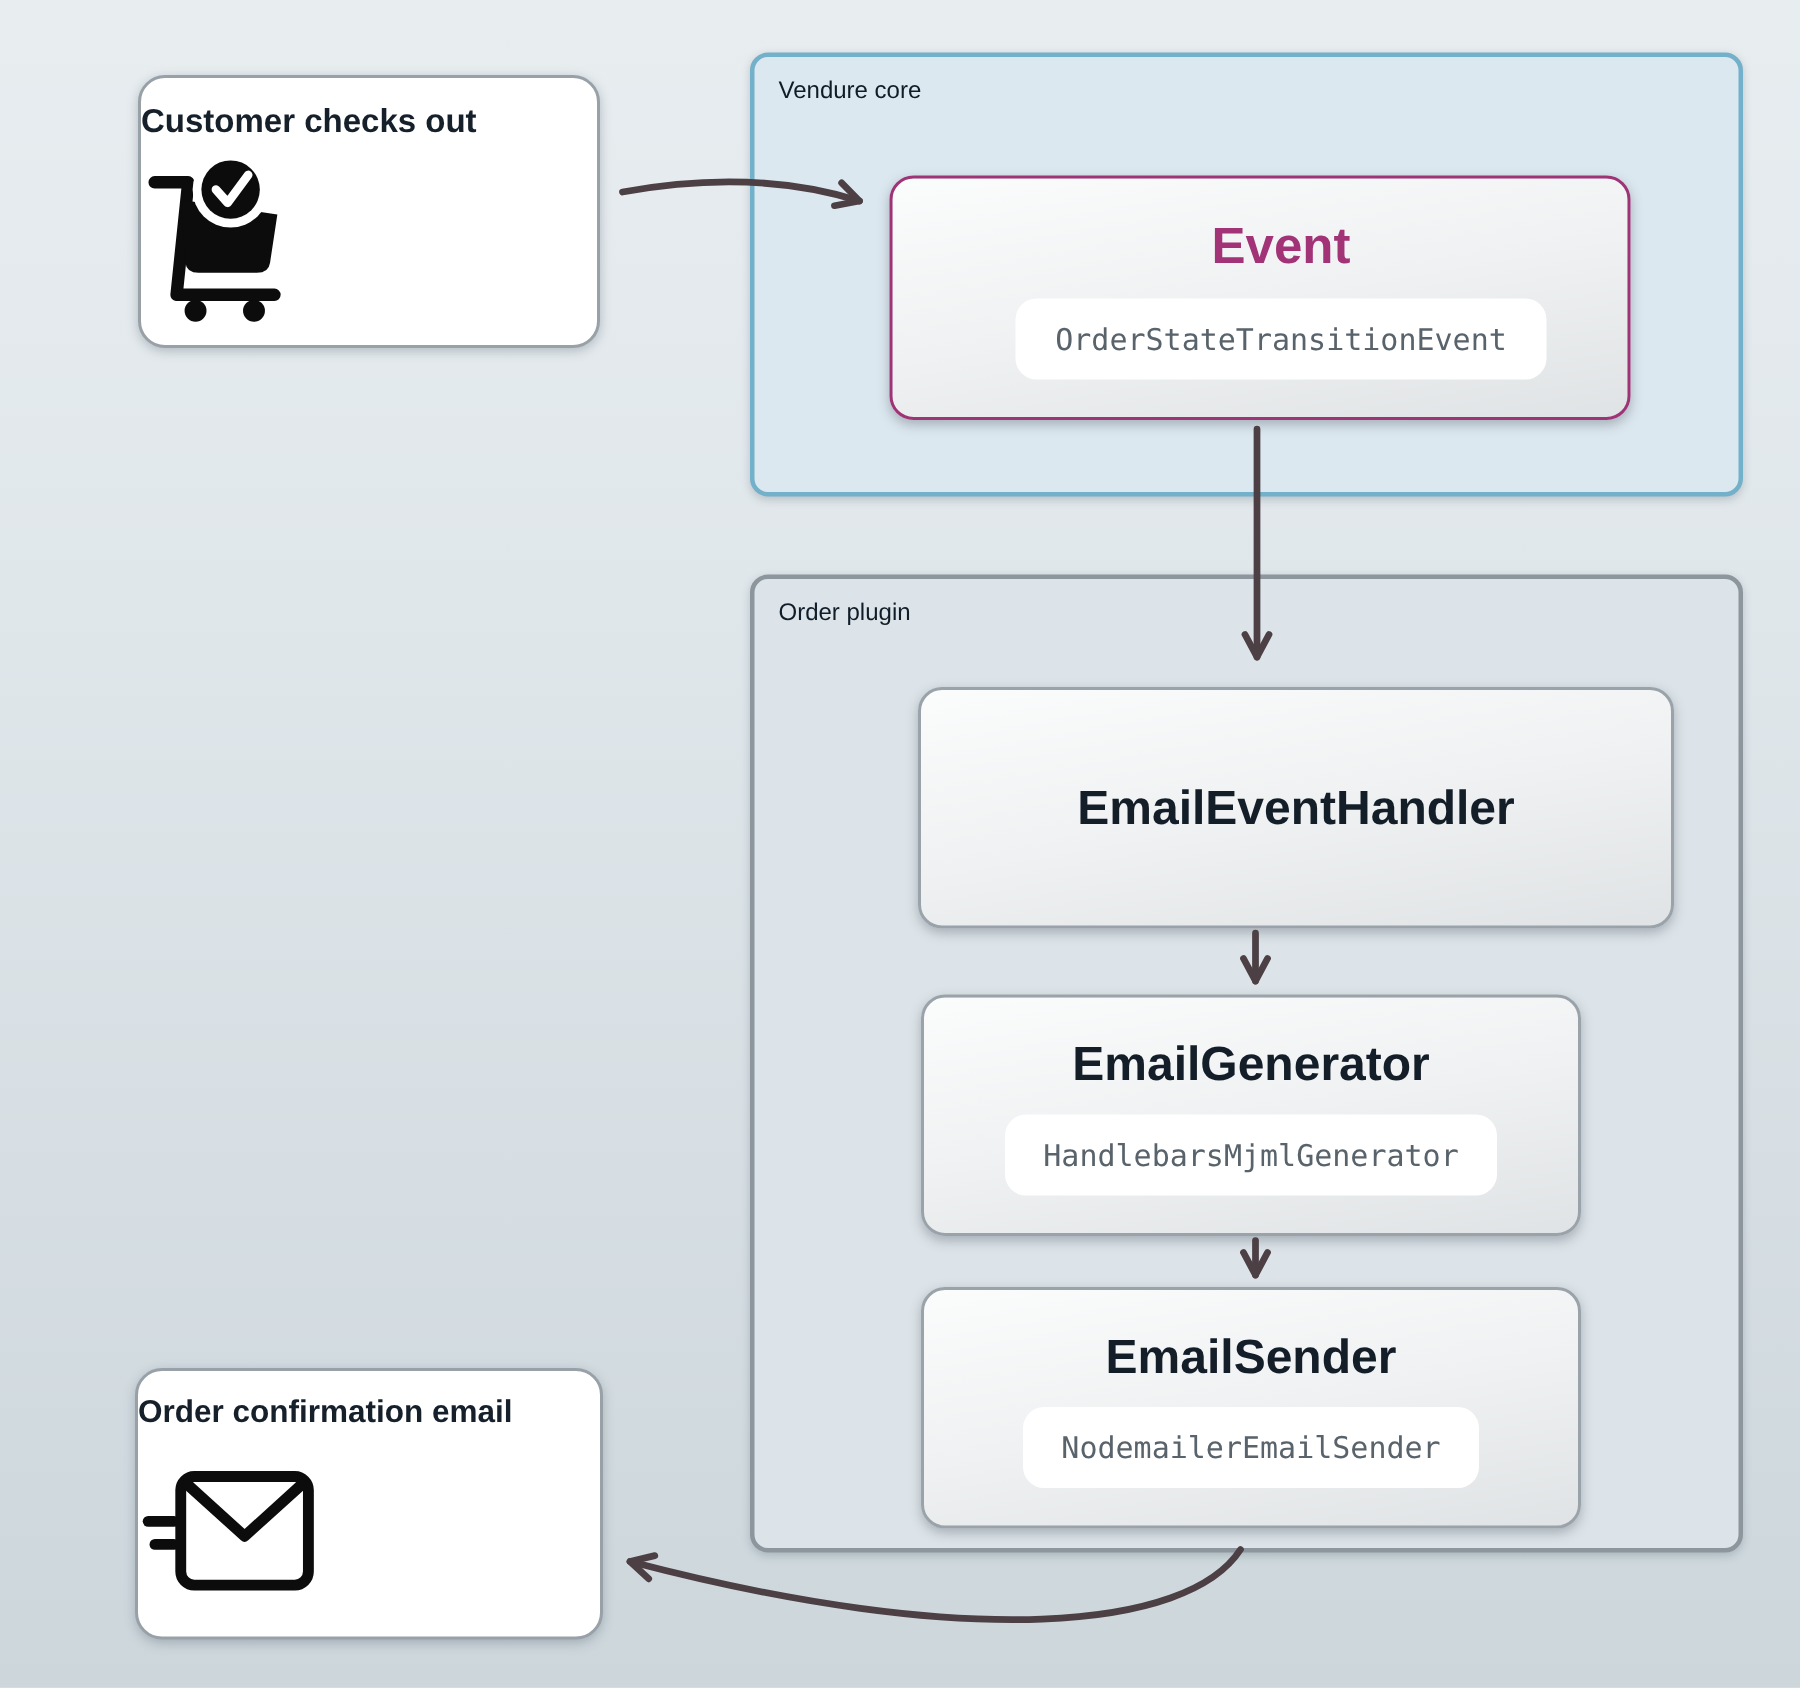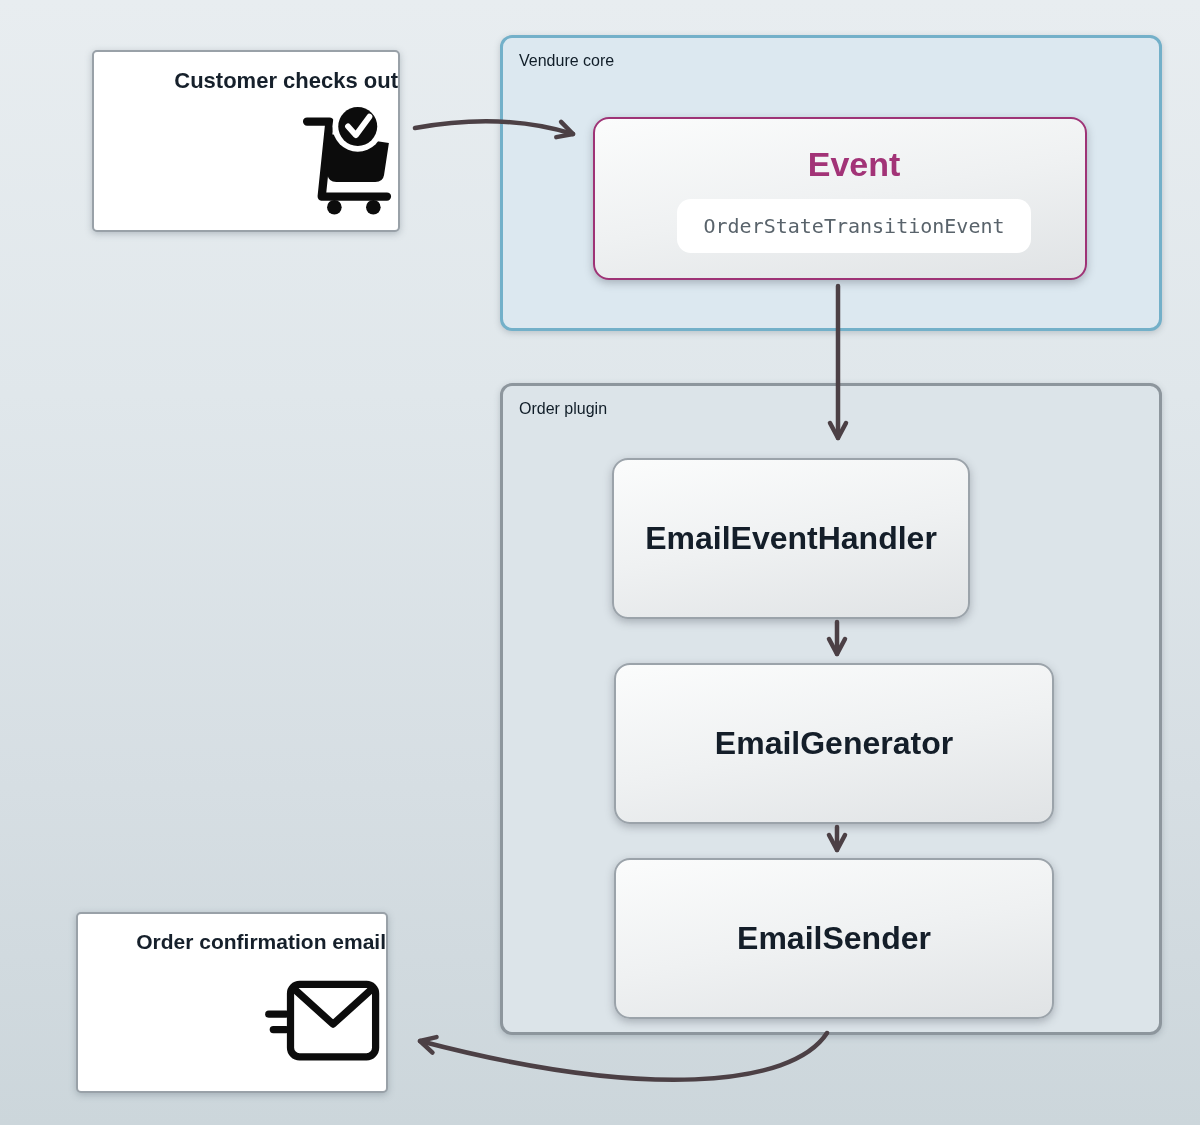--- a/index.html
+++ b/index.html
@@ -9,28 +9,28 @@
     background:#dde4e9;
   }
   .canvas{
     position:relative;width:1200px;height:1125px;overflow:hidden;
     background:linear-gradient(180deg,#e8edf0 0%,#e0e7eb 35%,#d6dee3 70%,#ccd6db 100%);
   }
 
   
   .card{
     position:absolute;box-sizing:border-box;background:#ffffff;
-    border:2.5px solid #99a1a8;border-radius:5px;
+    border:2.5px solid #99a1a8;border-radius:18px;
     box-shadow:0 2px 7px rgba(84,98,109,.35);
-    display:flex;flex-direction:column;align-items:flex-end;
+    display:flex;flex-direction:column;align-items:flex-start;
   }
   .card-title{font-weight:bold;color:#16202b;}
   .card.customer{left:92px;top:50px;width:308px;height:182px;padding-top:16px;}
   .card.customer .card-title{font-size:22px;}
-  .card.order{left:76px;top:912px;width:312px;height:181px;padding-top:16px;}
+  .card.order{left:90px;top:912px;width:312px;height:181px;padding-top:16px;}
   .card.order .card-title{font-size:21px;}
 
   
   .container{
     position:absolute;box-sizing:border-box;border-radius:12px;
     box-shadow:0 2px 6px rgba(84,98,109,.28);
   }
   .container-label{
     position:absolute;top:14px;left:16px;
     font-weight:normal;font-size:16px;color:#101d28;
@@ -48,21 +48,21 @@
   .node{
     position:absolute;box-sizing:border-box;border-radius:16px;
     border:2.5px solid #9ba3aa;
     background:linear-gradient(170deg,#fbfcfc 0%,#eff1f2 50%,#e0e3e5 100%);
     box-shadow:0 3px 8px rgba(70,75,85,.35);
     display:flex;flex-direction:column;align-items:center;justify-content:center;gap:15px;
   }
   .node-title{font-weight:bold;font-size:32px;color:#141e29;}
   .node.event{left:593px;top:117px;width:494px;height:163px;border-color:#9e3376;padding-left:28px;}
   .node.event .node-title{font-size:34px;color:#a23377;}
-  .node.handler{left:612px;top:458px;width:358px;height:161px;text-align:right;}
+  .node.handler{left:612px;top:458px;width:504px;height:161px;text-align:right;}
   .node.generator{left:614px;top:663px;width:440px;height:161px;justify-content:center;}
   .node.sender{left:614px;top:858px;width:440px;height:161px;}
 
   .code-pill{
     background:#ffffff;border-radius:14px;padding:15px 26px;
     font-family:"DejaVu Sans Mono",monospace;
     font-size:20px;color:#59636b;white-space:nowrap;
   }
 
   
@@ -103,24 +103,26 @@
     <div class="node-title">Event</div>
     <div class="code-pill">OrderStateTransitionEvent</div>
   </div>
 
   <div class="node handler">
     <div class="node-title">EmailEventHandler</div>
   </div>
 
   <div class="node generator">
     <div class="node-title">EmailGenerator</div>
+    <div class="code-pill">HandlebarsMjmlGenerator</div>
   </div>
 
   <div class="node sender">
     <div class="node-title">EmailSender</div>
+    <div class="code-pill">NodemailerEmailSender</div>
   </div>
 
   <div class="card order">
     <div class="card-title">Order confirmation email</div>
     <svg class="icon-mail" viewBox="0 0 130 95">
       <rect x="28" y="7" width="94" height="80" rx="10" fill="none" stroke="#0c0c0c" stroke-width="8"></rect>
       <path d="M33 13 L75 51 L117 13" fill="none" stroke="#0c0c0c" stroke-width="8" stroke-linecap="round" stroke-linejoin="round"></path>
       <path d="M4 40 H23" stroke="#0c0c0c" stroke-width="8" stroke-linecap="round"></path>
       <path d="M9 57 H23" stroke="#0c0c0c" stroke-width="8" stroke-linecap="round"></path>
     </svg>

